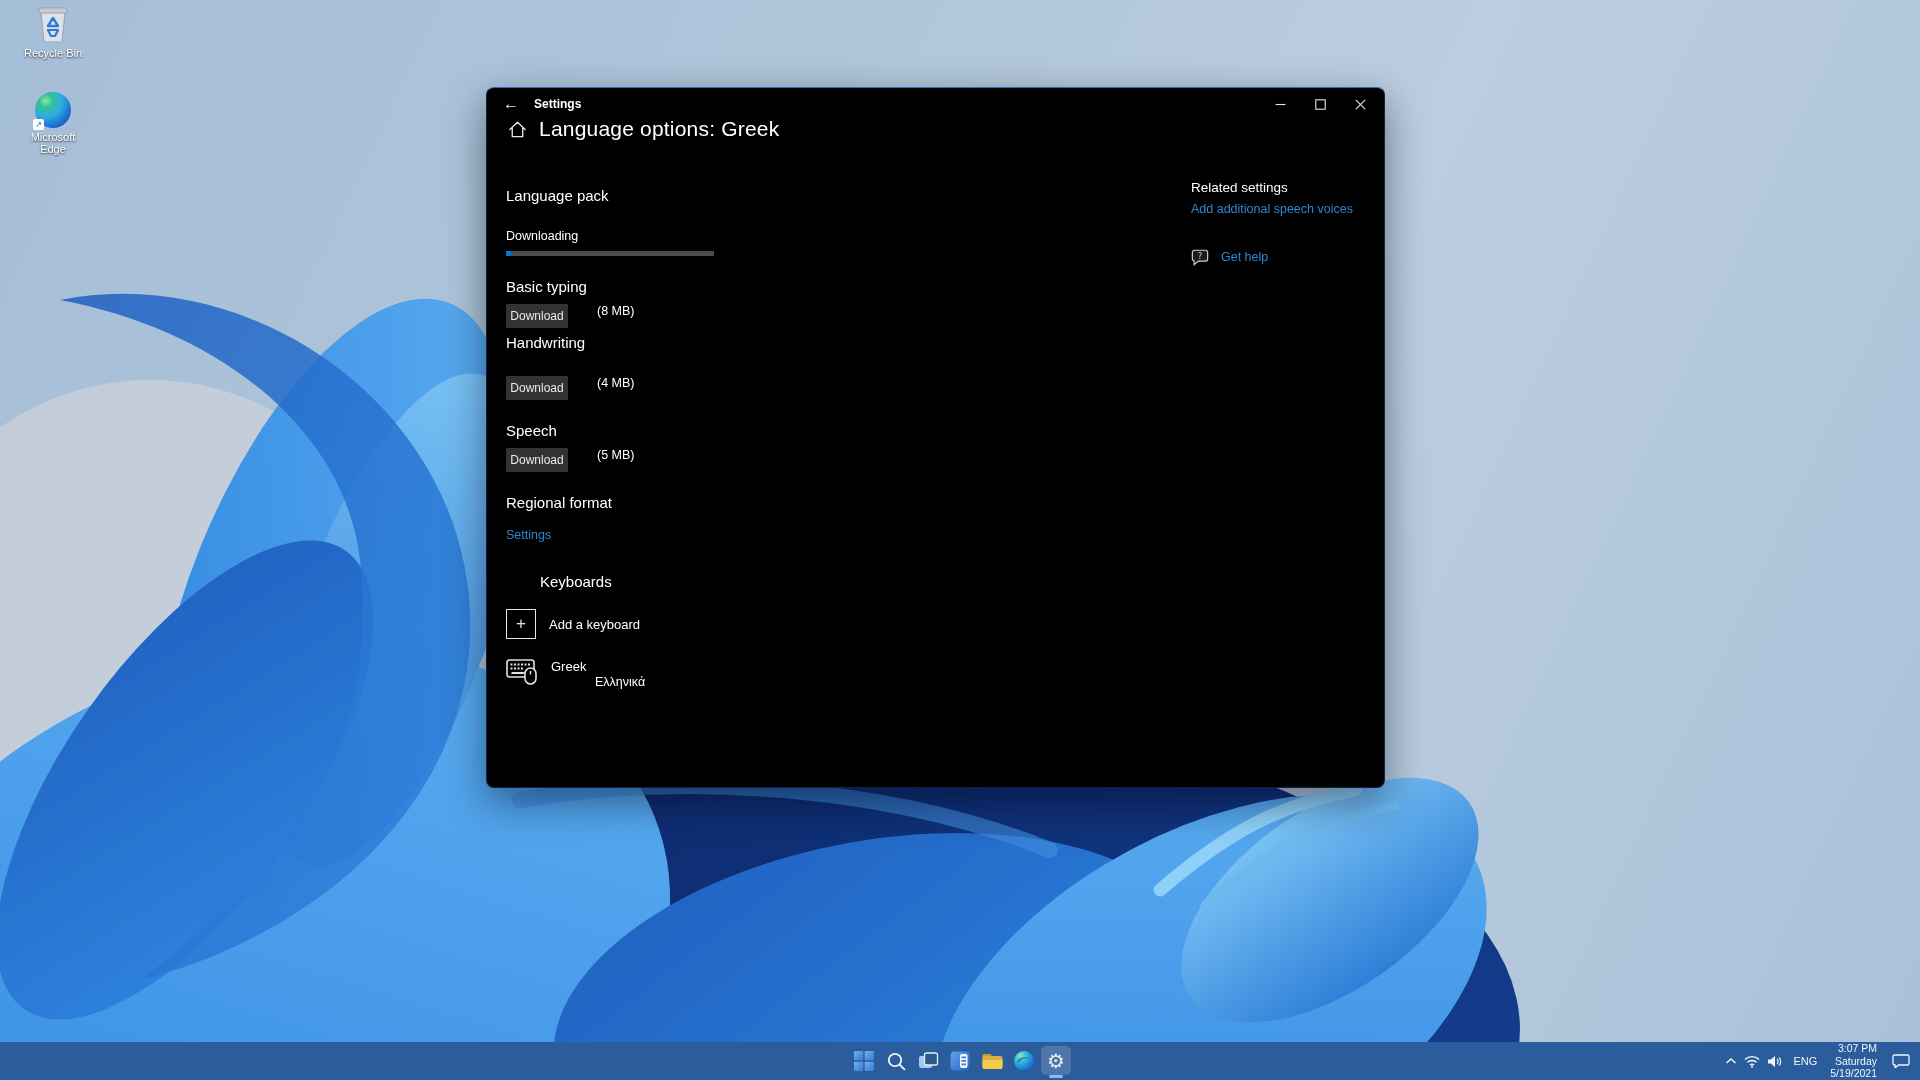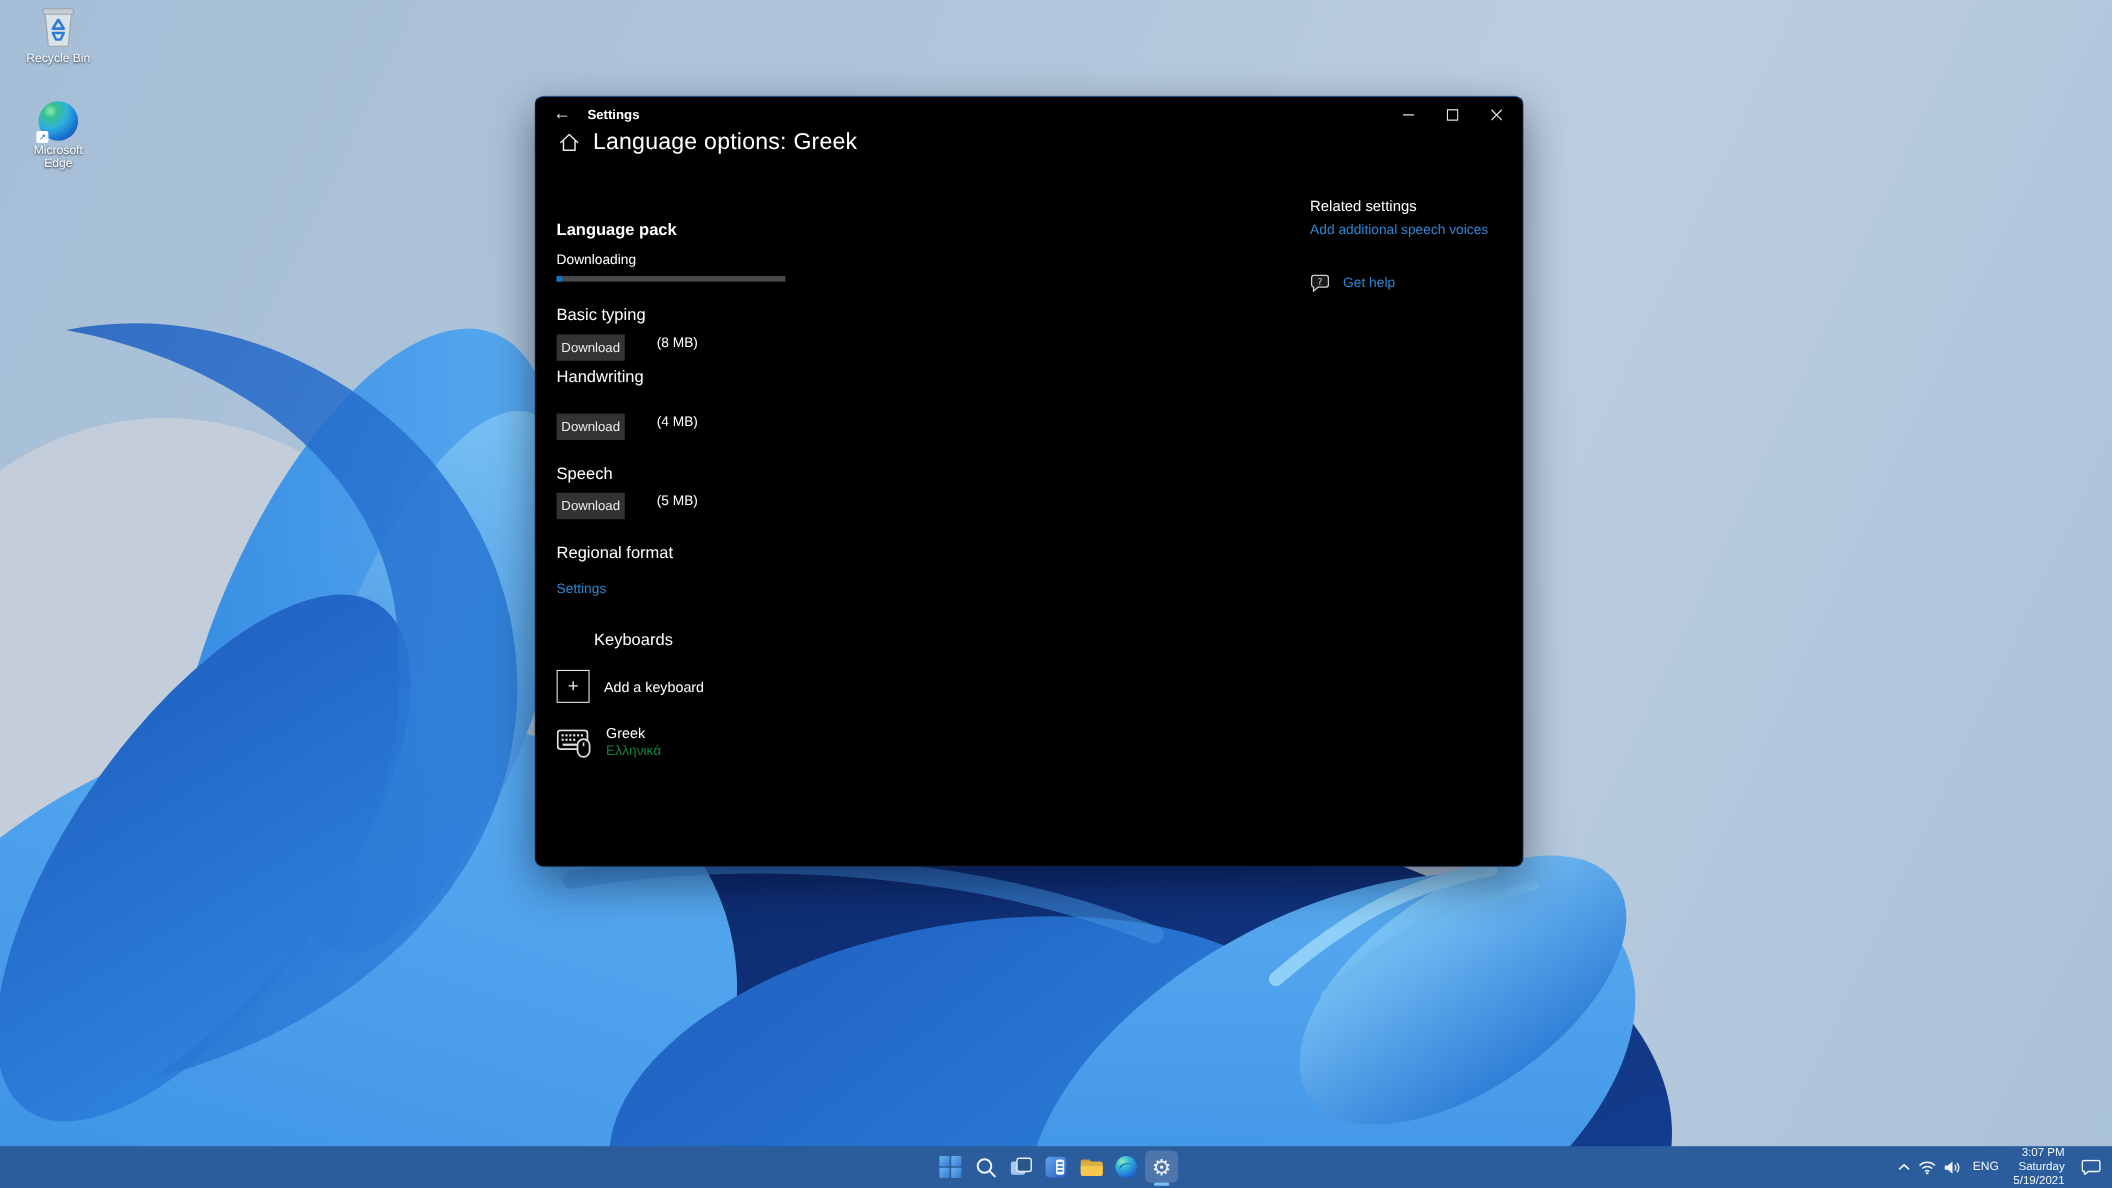--- a/index.html
+++ b/index.html
@@ -39,23 +39,23 @@
   .small { font-size:12.5px; color:#fff; }
   .progress-track { position:absolute; width:208px; height:5px; background:#4b4b4b; }
   .progress-fill { height:5px; background:#0078d7; }
   .dl-row { position:absolute; display:flex; align-items:flex-start; gap:29px; }
   .dl-btn { width:62px; height:24px; background:#333333; color:#eaeaea; font-size:12px;
             display:flex; align-items:center; justify-content:center; border:none; font-family:inherit; }
   .link { font-size:12.5px; color:#2f86d2; cursor:pointer; }
   .add-row { position:absolute; display:flex; align-items:center; gap:13px; }
   .add-box { width:30px; height:30px; border:1.5px solid #e4e4e4; display:flex; align-items:center;
              justify-content:center; color:#e4e4e4; font-size:17px; font-weight:300; }
-  .kb-row { position:absolute; display:flex; align-items:flex-end; gap:11px; }
+  .kb-row { position:absolute; display:flex; align-items:flex-start; gap:11px; }
   .kb-name { font-size:13px; color:#fff; line-height:1.2; }
-  .kb-native { font-size:12.5px; color:#15803d; line-height:1.25; }
+  .kb-native { font-size:12.5px; color:#ffffff; line-height:1.25;margin-left:44px; }
 
   .col-right { position:absolute; left:704px; top:0; width:190px; }
   .rel-head { position:absolute; top:92px; font-size:13.5px; color:#fff; }
   .rel-link { position:absolute; top:114px; }
   .help-row { position:absolute; top:160px; display:flex; align-items:center; gap:12px; }
   .help-bubble { width:18px; height:18px; position:relative; }
 
   
   .taskbar { position:absolute; left:0; bottom:0; width:1920px; height:38px; background:#2b5c9c; }
   .tb-center { position:absolute; left:50%; top:0; transform:translateX(-50%); height:38px;
@@ -162,21 +162,21 @@
   </div>
 
   <div class="page-head">
     <svg width="21" height="21" viewBox="0 0 22 22">
       <path d="M3 11 L11 3.5 L19 11 M5.5 9.5 V18.5 H16.5 V9.5" fill="none" stroke="#e8e8e8" stroke-width="1.4" stroke-linecap="round" stroke-linejoin="round"></path>
     </svg>
     <div class="page-title">Language options: Greek</div>
   </div>
 
   <div class="col-main">
-    <div class="h2" style="top:113px;font-weight:bold;">Language pack</div>
+    <div class="h2" style="top:99px;">Language pack</div>
     <div class="small" style="position:absolute; top:141px;">Downloading</div>
     <div class="progress-track" style="top:163px;">
       <div class="progress-fill" style="width: 2.5%;"></div>
     </div>
 
     <div class="h2" style="top:190px;">Basic typing</div>
     <div class="dl-row" style="top:216px;">
       <button class="dl-btn">Download</button>
       <span class="small">(8 MB)</span>
     </div>

